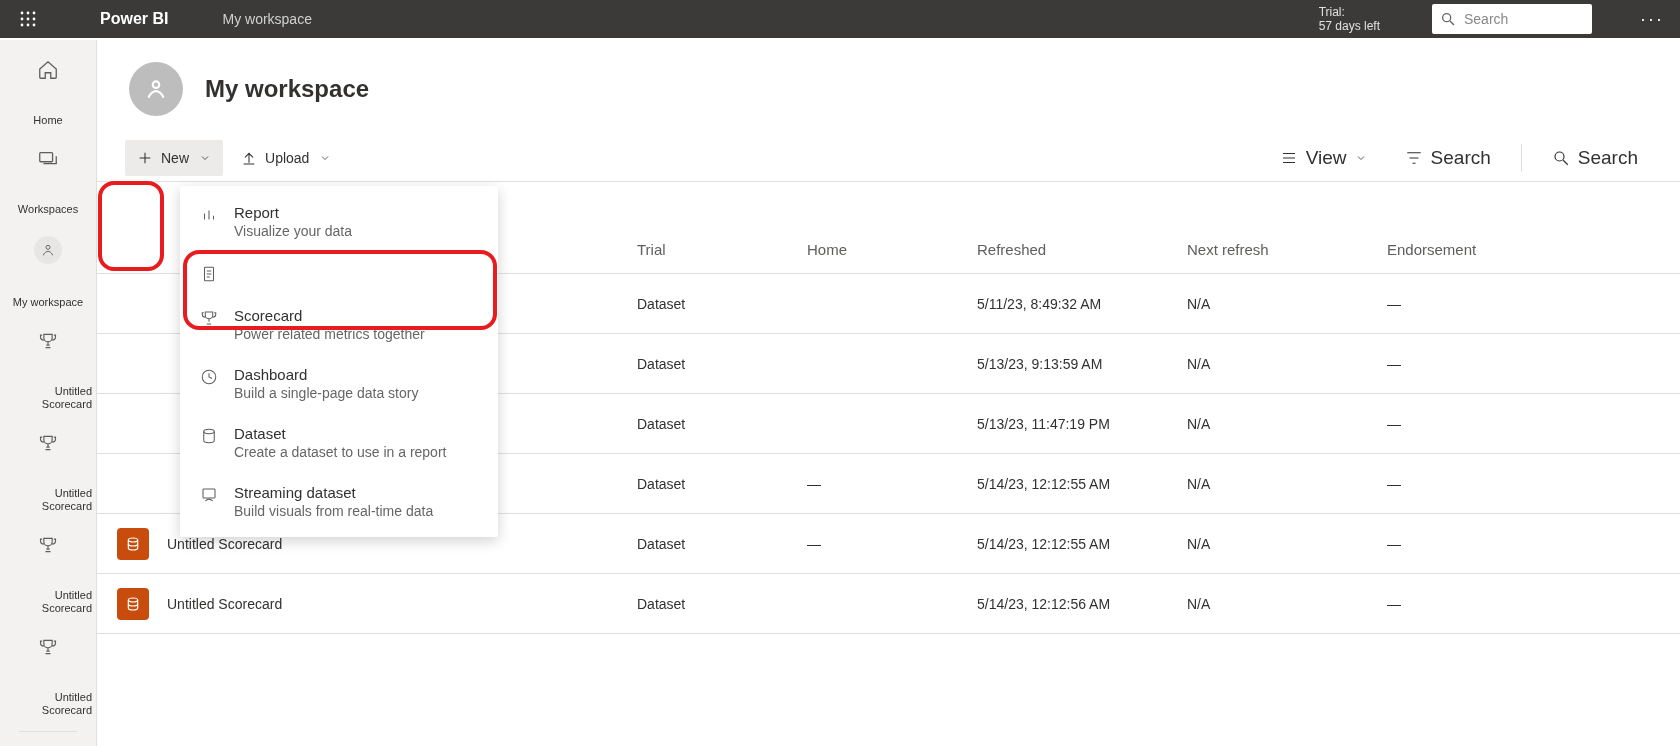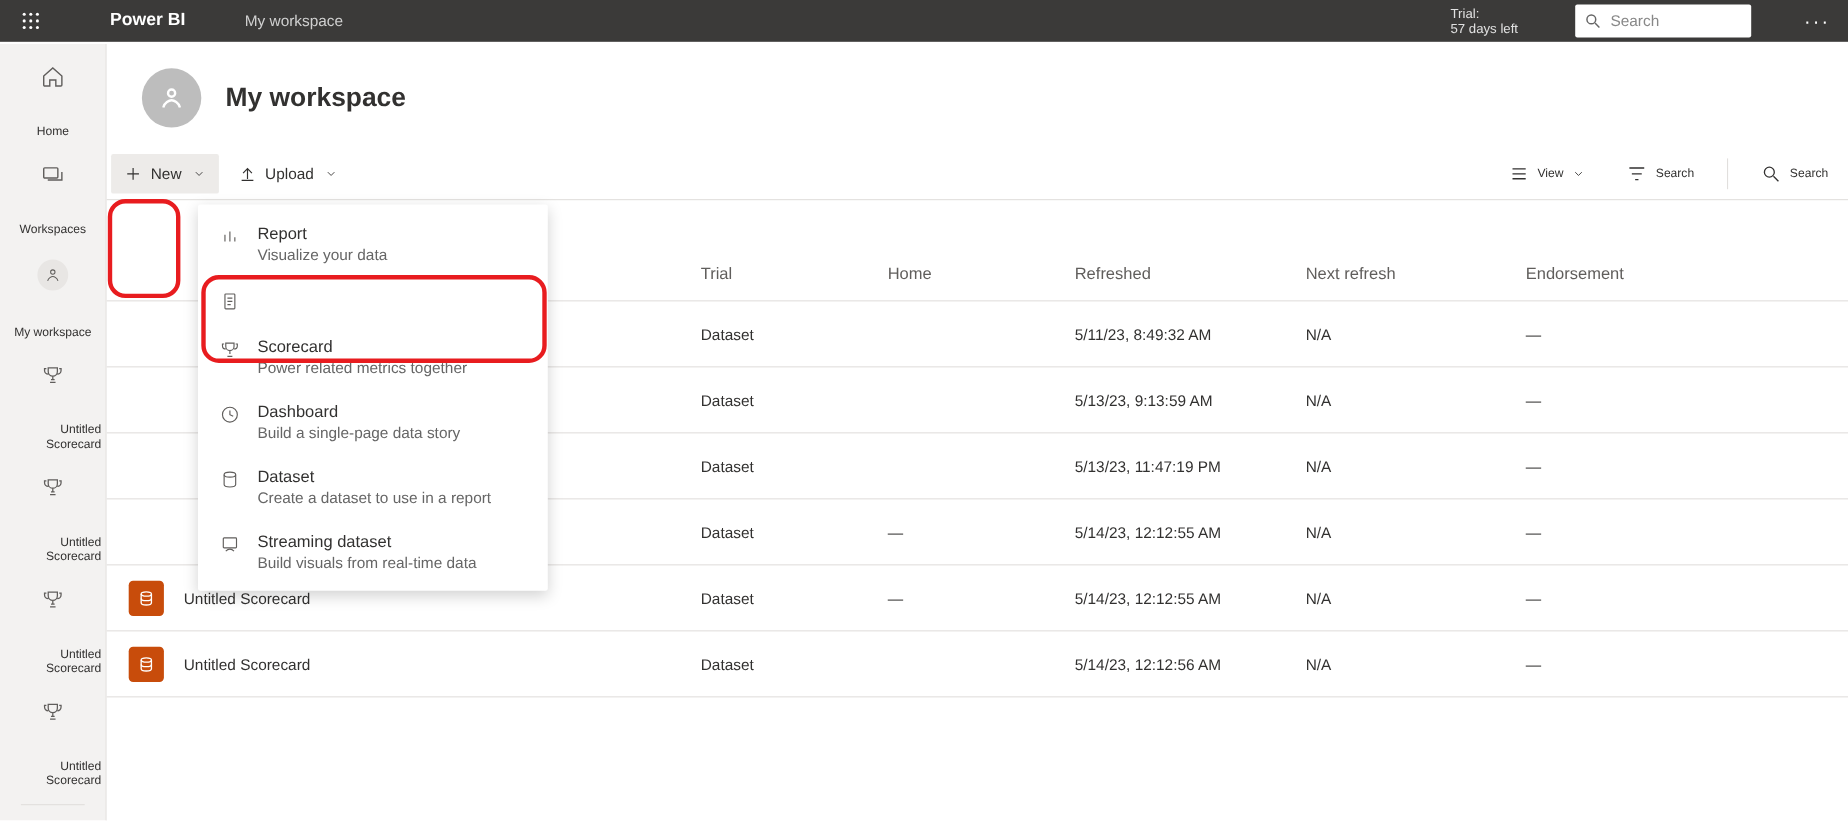--- a/index.html
+++ b/index.html
@@ -71,34 +71,34 @@
   }
   .ws-avatar {
     width:54px; height:54px; border-radius:50%; background:#bdbdbd;
     display:flex; align-items:center; justify-content:center; margin-right:22px;
   }
   .ws-avatar svg { width:26px; height:26px; stroke:#fff; fill:none; stroke-width:2; }
   .ws-title { font-size:24px; font-weight:600; }
 
   
   .toolbar {
-    display:flex; align-items:center; padding:0 4px; height:48px;
+    display:flex; align-items:center; padding:0 28px; height:48px;
     border-bottom:1px solid var(--gray-border);
     text-align:right;
   }
   .btn {
     display:flex; align-items:center; height:36px; padding:0 12px;
     font-size:14px; color:var(--text); cursor:pointer; border-radius:2px;
   }
   .btn.new { background:#edebe9; margin-right:6px;}
   .btn svg { width:16px; height:16px; stroke:var(--text); fill:none; stroke-width:1.6; margin-right:8px; }
   .btn .chev { margin-left:10px; margin-right:0; width:12px; height:12px; }
   .tool-spacer { flex:1; }
   .tool-right { display:flex; align-items:center; gap:30px; padding-right:14px;}
-  .tool-ctl { display:flex; align-items:center; font-size:11px; color:#323130; cursor:pointer; }
+  .tool-ctl { display:flex; align-items:center; font-size:19px; color:#323130; cursor:pointer; }
   .tool-ctl svg { width:18px; height:18px; margin-right:8px; stroke:var(--text); fill:none; stroke-width:1.6;}
   .tool-ctl .chev { margin-left:8px; width:12px; height:12px; }
   .tool-divider { width:1px; height:28px; background:var(--gray-border); }
 
   
   .tab-strip {
     display:flex; align-items:center; padding-left:320px; height:44px;
     font-size:15px; color:#555;
   }
   .tab-strip .tab { padding:0 10px 10px; }

